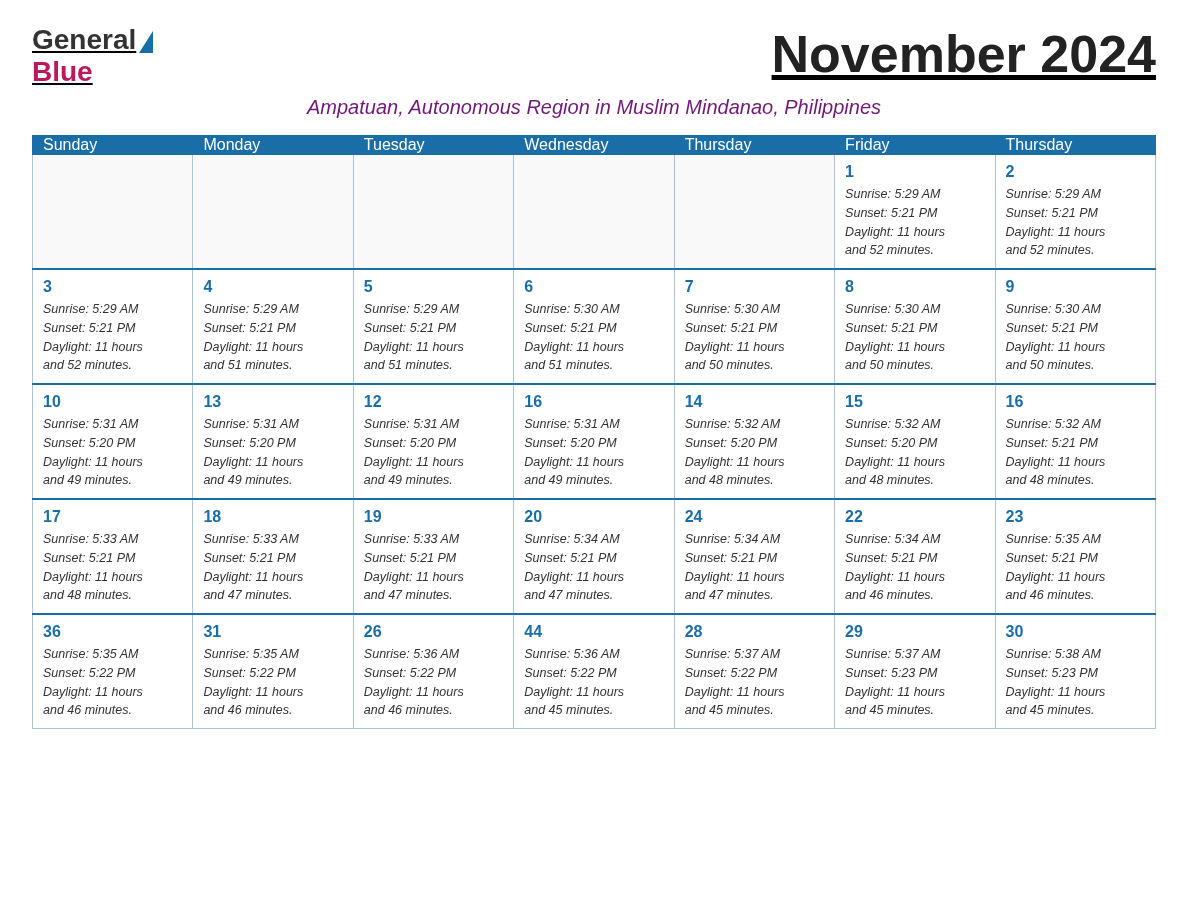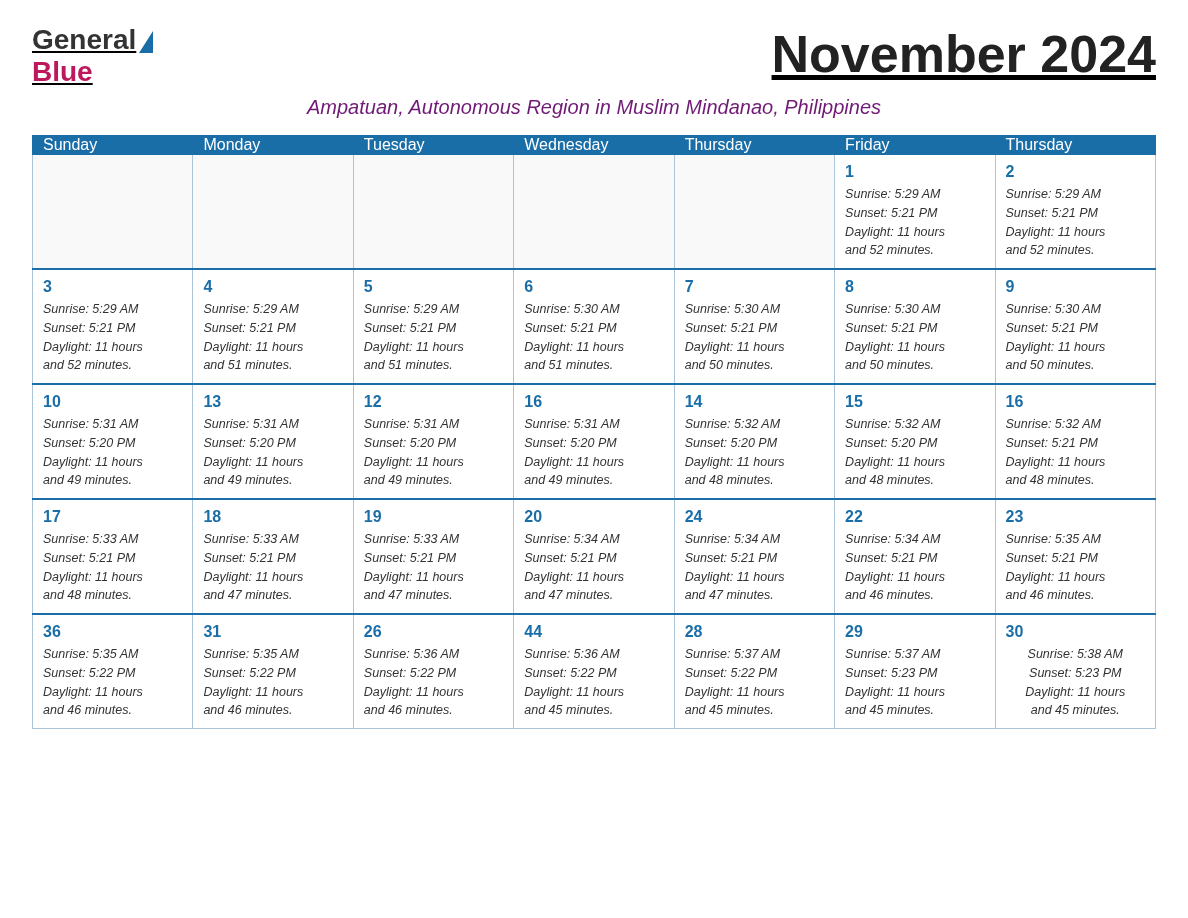--- a/index.html
+++ b/index.html
@@ -340,20 +340,20 @@
         </td>
         <td>
           <span class="day-number">29</span>
           <div class="day-info" style="white-space: pre-line;">Sunrise: 5:37 AM
 Sunset: 5:23 PM
 Daylight: 11 hours
 and 45 minutes.</div>
         </td>
         <td>
           <span class="day-number">30</span>
-          <div class="day-info" style="white-space: pre-line; text-align: center;">Sunrise: 5:38 AM
+          <div class="day-info" style="white-space: pre-line;">Sunrise: 5:38 AM
 Sunset: 5:23 PM
 Daylight: 11 hours
 and 45 minutes.</div>
         </td>
       </tr>
     </tbody>
 </table>
 
 </body></html>

